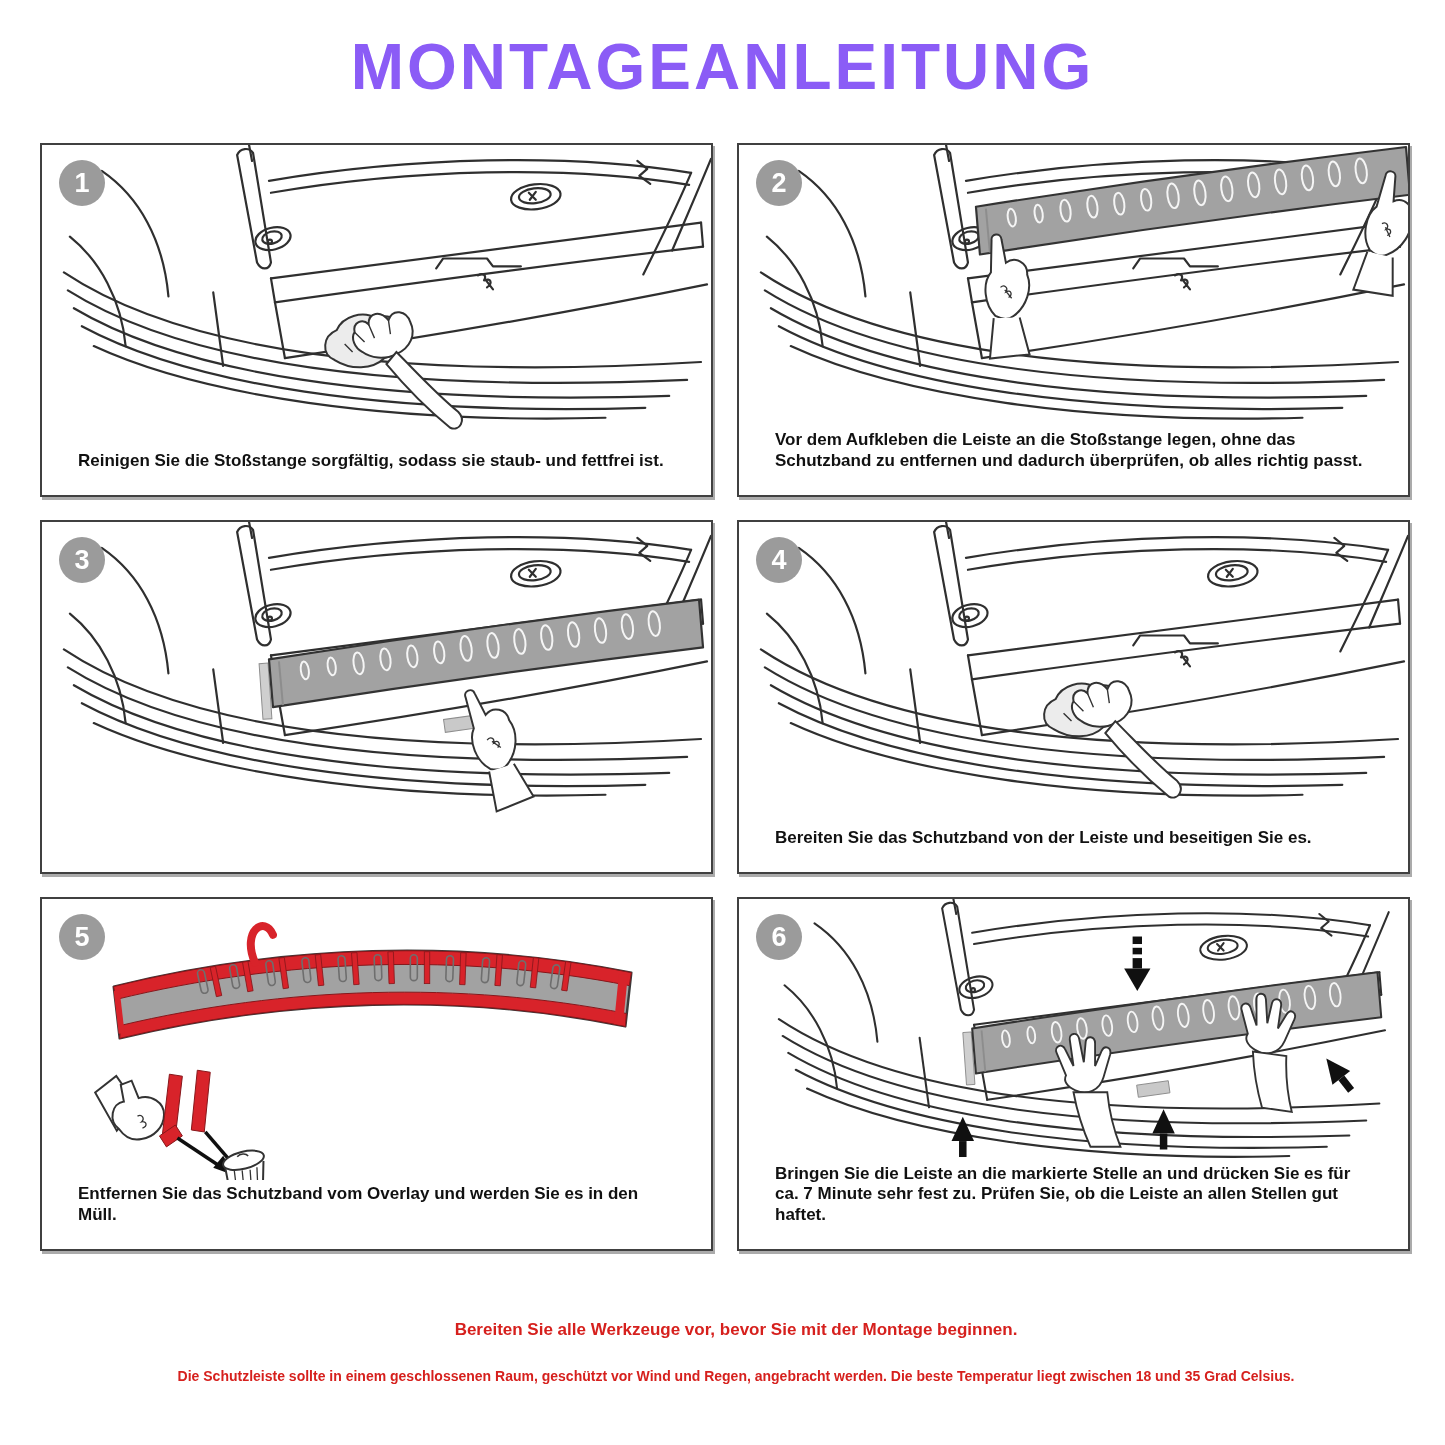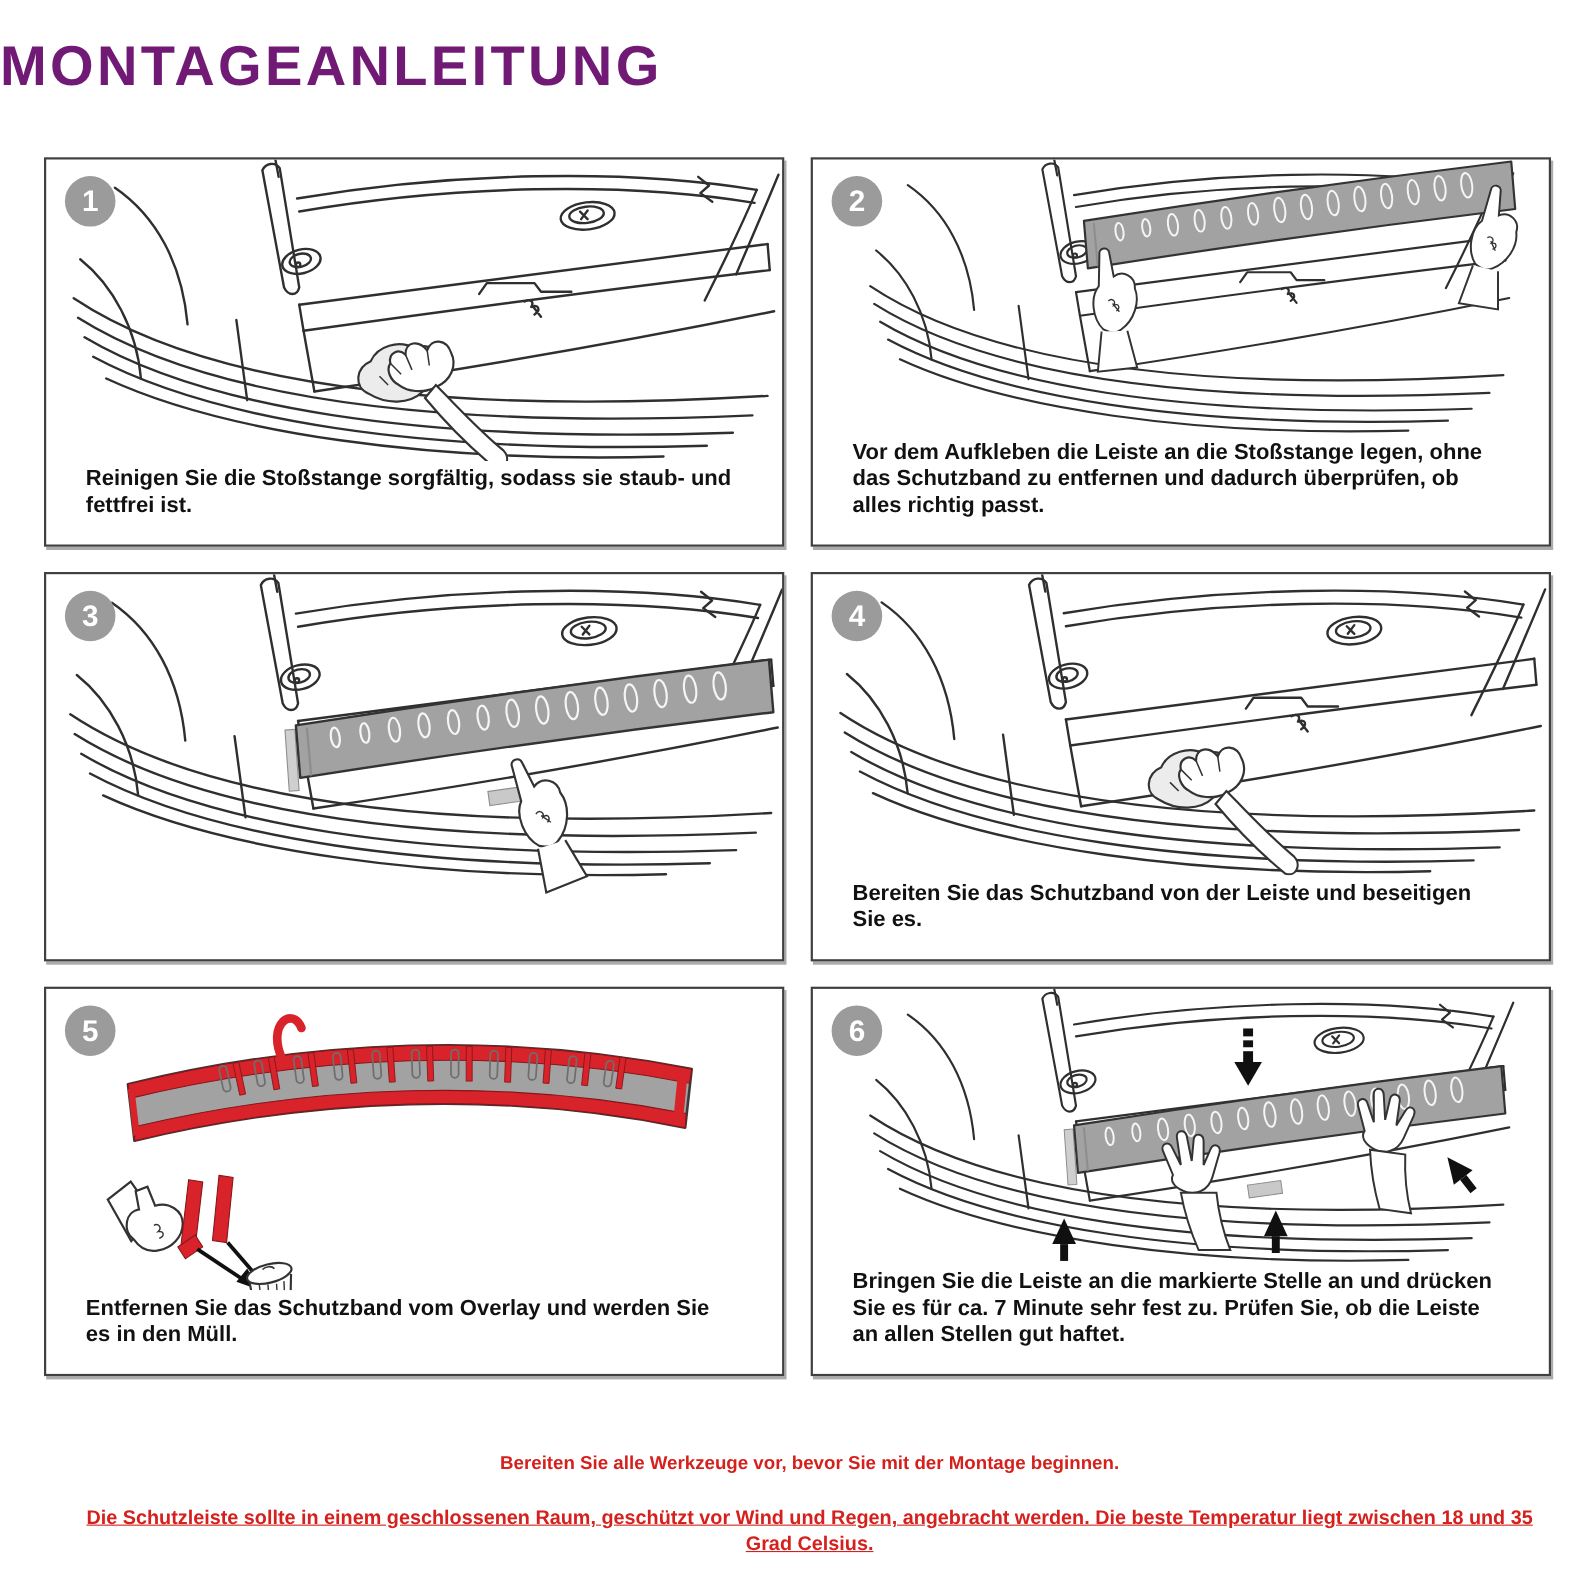--- a/index.html
+++ b/index.html
@@ -1,47 +1,47 @@
 <!DOCTYPE html>
 <html><head>
 <meta charset="utf-8">
 <style>
   html,body{margin:0;padding:0;}
   body{
     width:1445px;height:1445px;background:#ffffff;position:relative;
     font-family:"Liberation Sans",sans-serif;color:#111;overflow:hidden;
   }
   .title{
-    position:absolute;top:30px;left:0;right:0;
-    font-size:51px;font-weight:bold;letter-spacing:3px;color:#701a75;
+    position:absolute;top:30px;left:0;right:0;text-align:center;
+    font-size:64px;font-weight:bold;letter-spacing:3px;color:#8b5cf6;
     font-family:"Liberation Sans",sans-serif;
   }
   .grid{
     position:absolute;left:40px;top:143px;width:1370px;
     display:grid;grid-template-columns:673px 673px;column-gap:24px;row-gap:23px;
   }
   .panel{
     width:673px;height:354px;box-sizing:border-box;background:#fff;
     border:2px solid #404040;box-shadow:2px 3px 0 0 #ababab;
     position:relative;display:flex;flex-direction:column;
   }
   .badge{
     position:absolute;top:15px;left:17px;width:46px;height:46px;border-radius:50%;
     background:#9b9b9b;color:#fff;font-weight:bold;font-size:27px;
     display:flex;align-items:center;justify-content:center;z-index:3;
   }
   .figure{flex:1 1 auto;overflow:hidden;}
   .figure svg{display:block;width:100%;height:100%;}
   .caption{
     margin-top:auto;padding:4px 42px 24px 36px;
-    font-size:20px;font-weight:bold;line-height:1.2;color:#111;
+    font-size:17px;font-weight:bold;line-height:1.2;color:#111;
   }
   .footer{position:absolute;left:0;right:0;top:1320px;text-align:center;color:#d6201d;font-weight:bold;padding-left:27px;}
   .footer .f1{font-size:17px;margin:0 auto 27px auto;max-width:1200px;}
-  .footer .f2{font-size:18px;margin:0 auto;max-width:1345px;line-height:1.35;text-decoration:underline;}
+  .footer .f2{font-size:14px;margin:0 auto;max-width:1345px;line-height:1.35;}
   .defs-holder{position:absolute;width:0;height:0;overflow:hidden;}
 </style>
 </head>
 <body>
 
 <svg class="defs-holder" aria-hidden="true">
   <defs>
     <g id="car" fill="none" stroke="#2f2f2f" stroke-width="2.2" stroke-linecap="round" stroke-linejoin="round">
       <path d="M60,26 C98,52 122,96 127,152"></path>
       <path d="M28,92 C58,116 80,156 84,202"></path>

